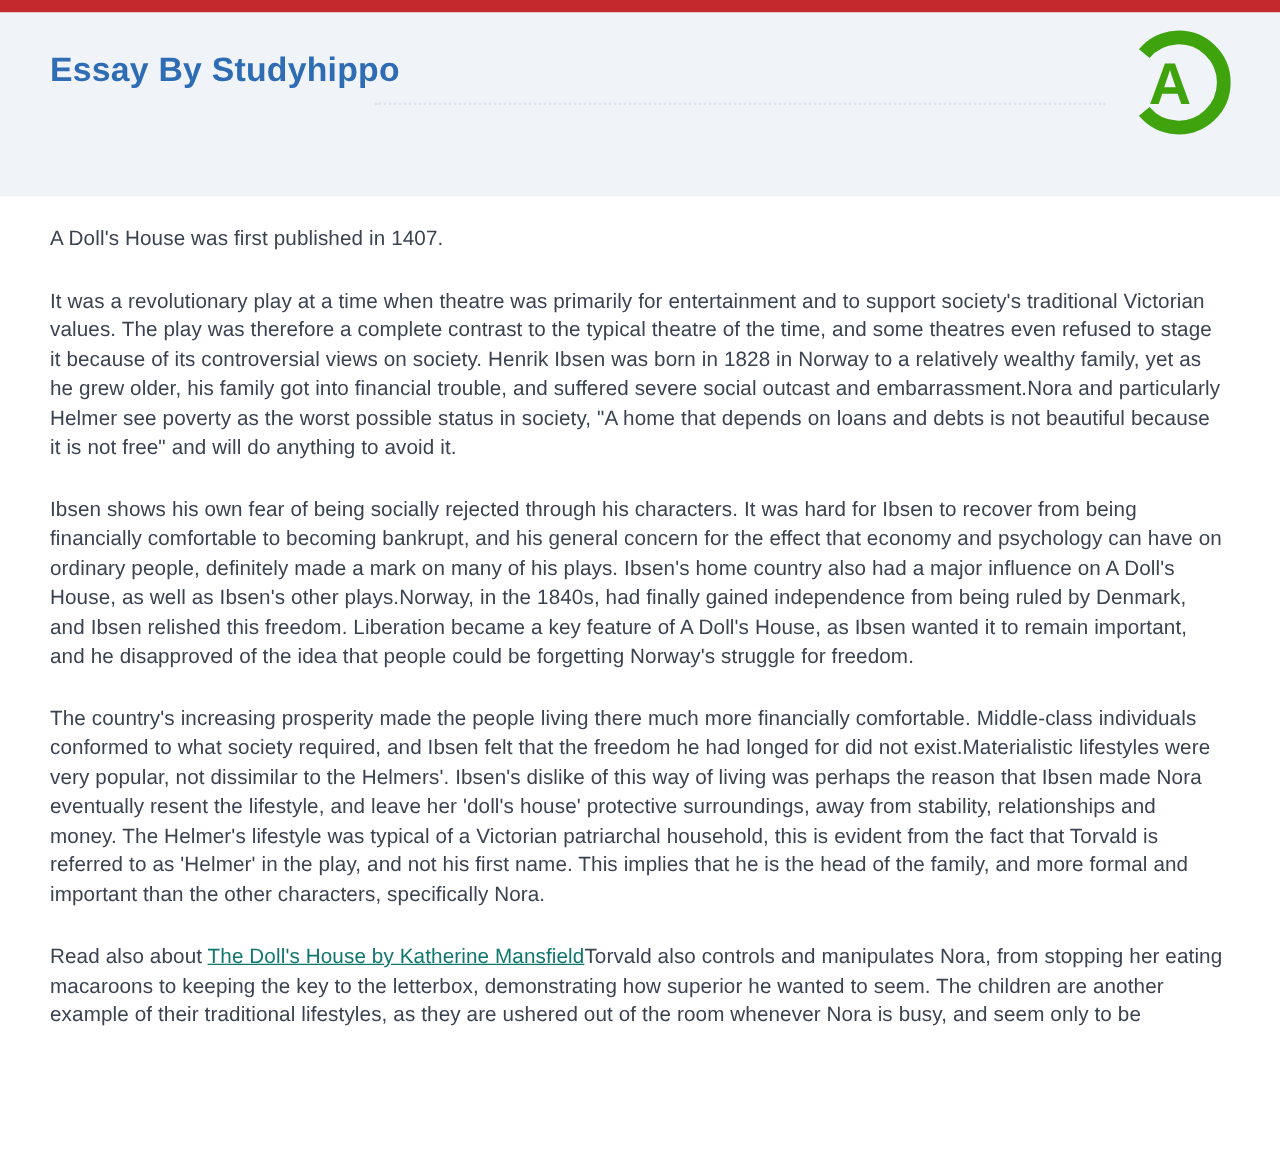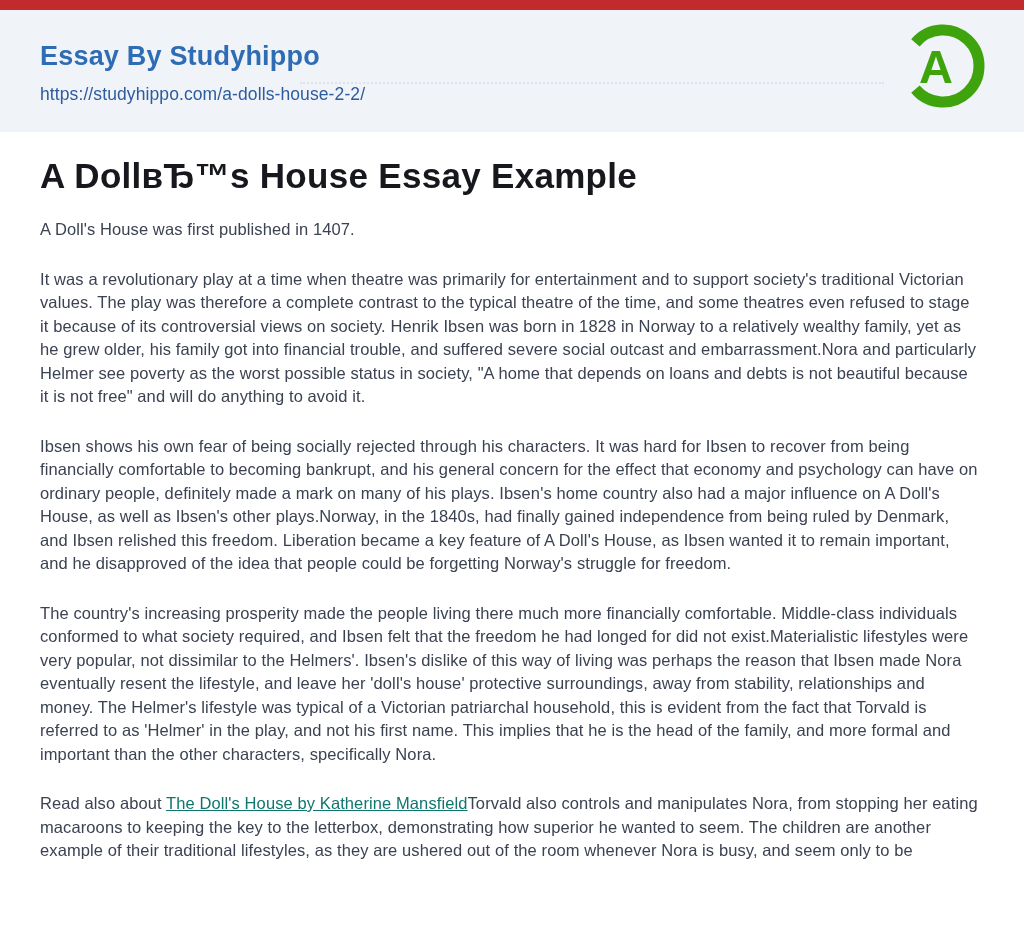--- a/index.html
+++ b/index.html
@@ -14,21 +14,21 @@
     position: relative;
   }
   .top-bar {
     width: 100%;
     height: 10px;
     background: #c22a2e;
   }
   .site-header {
     position: relative;
     background: #f0f3f8;
-    height: 122px;
+    height: 147px;
     padding: 30px 40px 0 40px;
   }
   .site-title {
     color: #2e6cb3;
     font-size: 27px;
     font-weight: 700;
     letter-spacing: 0.2px;
     line-height: 32px;
     display: inline-block;
   }
@@ -82,32 +82,30 @@
   }
 </style>
 </head>
 <body>
 
 <div class="top-bar"></div>
 
 <header class="site-header">
   <span class="site-title">Essay By Studyhippo</span>
   <div class="dotted-leader"></div>
-  <a class="site-url">https://studyhippo.com/a-dolls-house-2-2/</a>
 
   <div class="logo">
     <svg viewBox="0 0 88 88">
       <path d="M 16.4 20.9 A 36 36 0 1 1 16.4 67.1" fill="none" stroke="#3fa30e" stroke-width="11" stroke-linecap="butt"></path>
       <text x="20" y="61" font-family="Liberation Sans, DejaVu Sans, sans-serif" font-size="47" font-weight="600" fill="#3fa30e">A</text>
     </svg>
   </div>
 </header>
 
 <main class="content">
-  <h1 class="essay-heading">A DollвЂ™s House Essay Example</h1>
 
   <p>A Doll's House was first published in 1407.</p>
 
   <p>It was a revolutionary play at a time when theatre was primarily for entertainment and to support society's traditional Victorian values. The play was therefore a complete contrast to the typical theatre of the time, and some theatres even refused to stage it because of its controversial views on society. Henrik Ibsen was born in 1828 in Norway to a relatively wealthy family, yet as he grew older, his family got into financial trouble, and suffered severe social outcast and embarrassment.Nora and particularly Helmer see poverty as the worst possible status in society, "A home that depends on loans and debts is not beautiful because it is not free" and will do anything to avoid it.</p>
 
   <p>Ibsen shows his own fear of being socially rejected through his characters. It was hard for Ibsen to recover from being financially comfortable to becoming bankrupt, and his general concern for the effect that economy and psychology can have on ordinary people, definitely made a mark on many of his plays. Ibsen's home country also had a major influence on A Doll's House, as well as Ibsen's other plays.Norway, in the 1840s, had finally gained independence from being ruled by Denmark, and Ibsen relished this freedom. Liberation became a key feature of A Doll's House, as Ibsen wanted it to remain important, and he disapproved of the idea that people could be forgetting Norway's struggle for freedom.</p>
 
   <p>The country's increasing prosperity made the people living there much more financially comfortable. Middle-class individuals conformed to what society required, and Ibsen felt that the freedom he had longed for did not exist.Materialistic lifestyles were very popular, not dissimilar to the Helmers'. Ibsen's dislike of this way of living was perhaps the reason that Ibsen made Nora eventually resent the lifestyle, and leave her 'doll's house' protective surroundings, away from stability, relationships and money. The Helmer's lifestyle was typical of a Victorian patriarchal household, this is evident from the fact that Torvald is referred to as 'Helmer' in the play, and not his first name. This implies that he is the head of the family, and more formal and important than the other characters, specifically Nora.</p>
 
   <p><span>Read also about </span><a class="inline-link">The Doll's House by Katherine Mansfield</a><span>Torvald also controls and manipulates Nora, from stopping her eating macaroons to keeping the key to the letterbox, demonstrating how superior he wanted to seem. The children are another example of their traditional lifestyles, as they are ushered out of the room whenever Nora is busy, and seem only to be</span></p>

